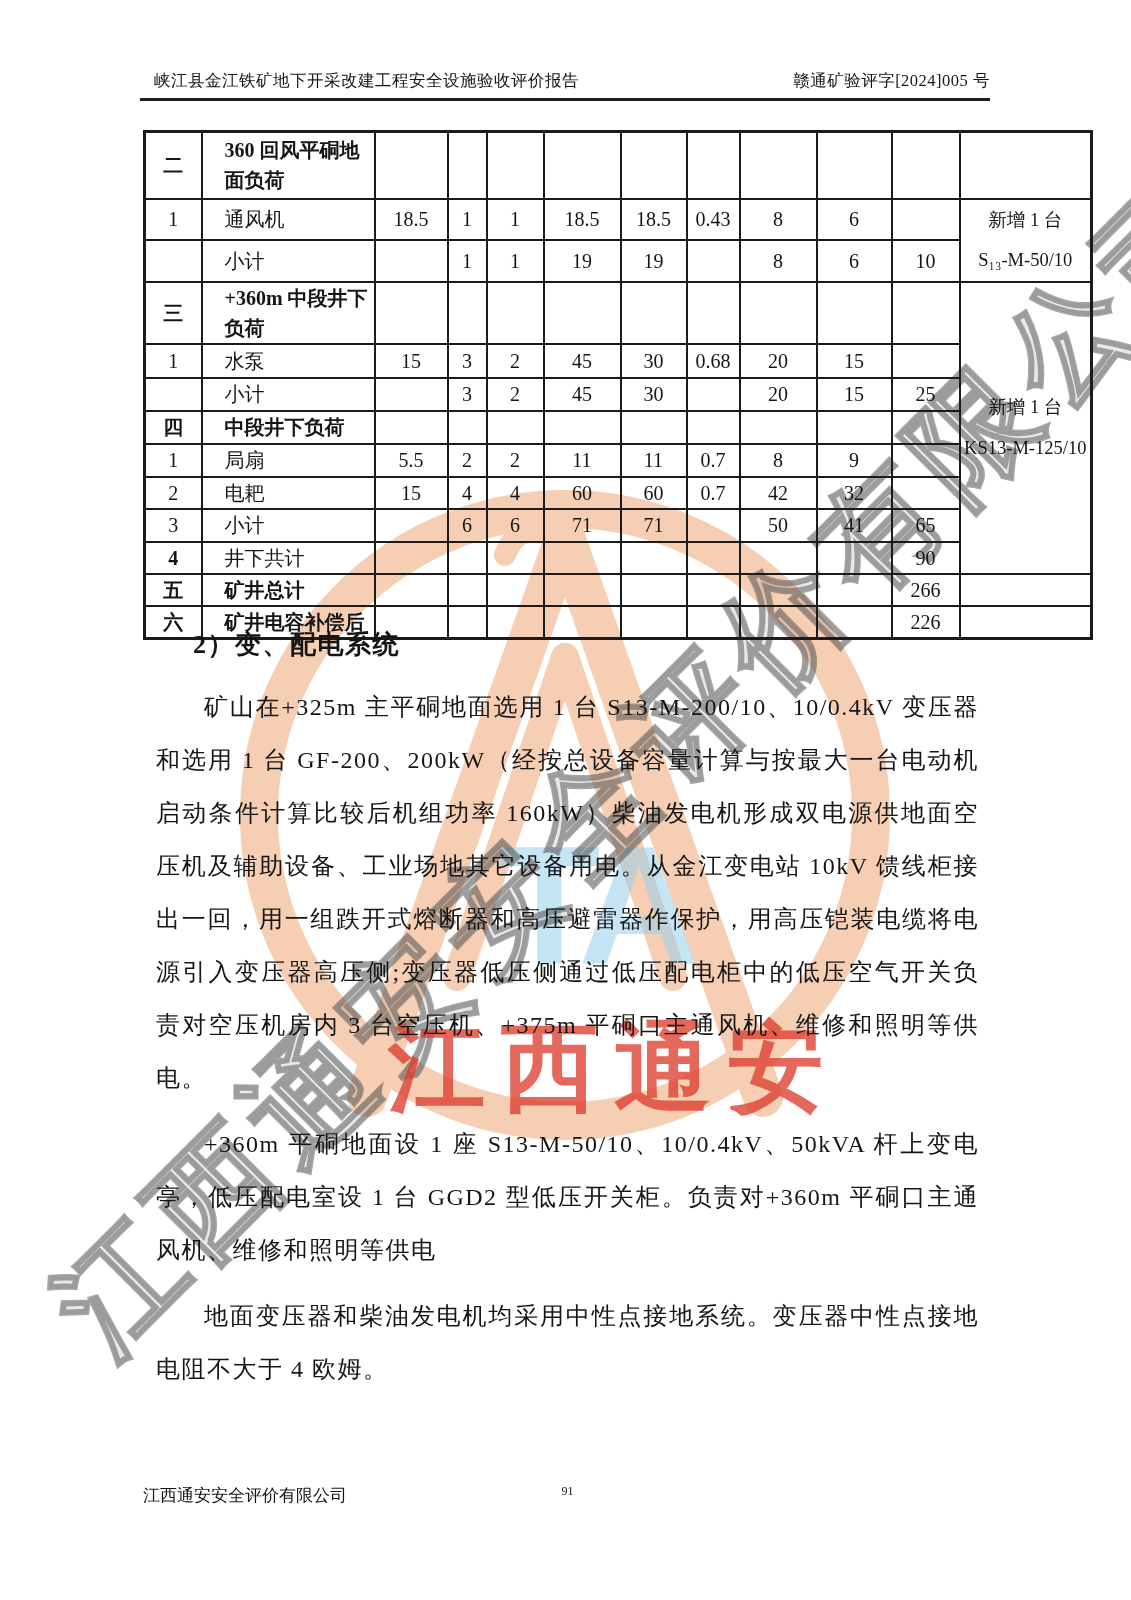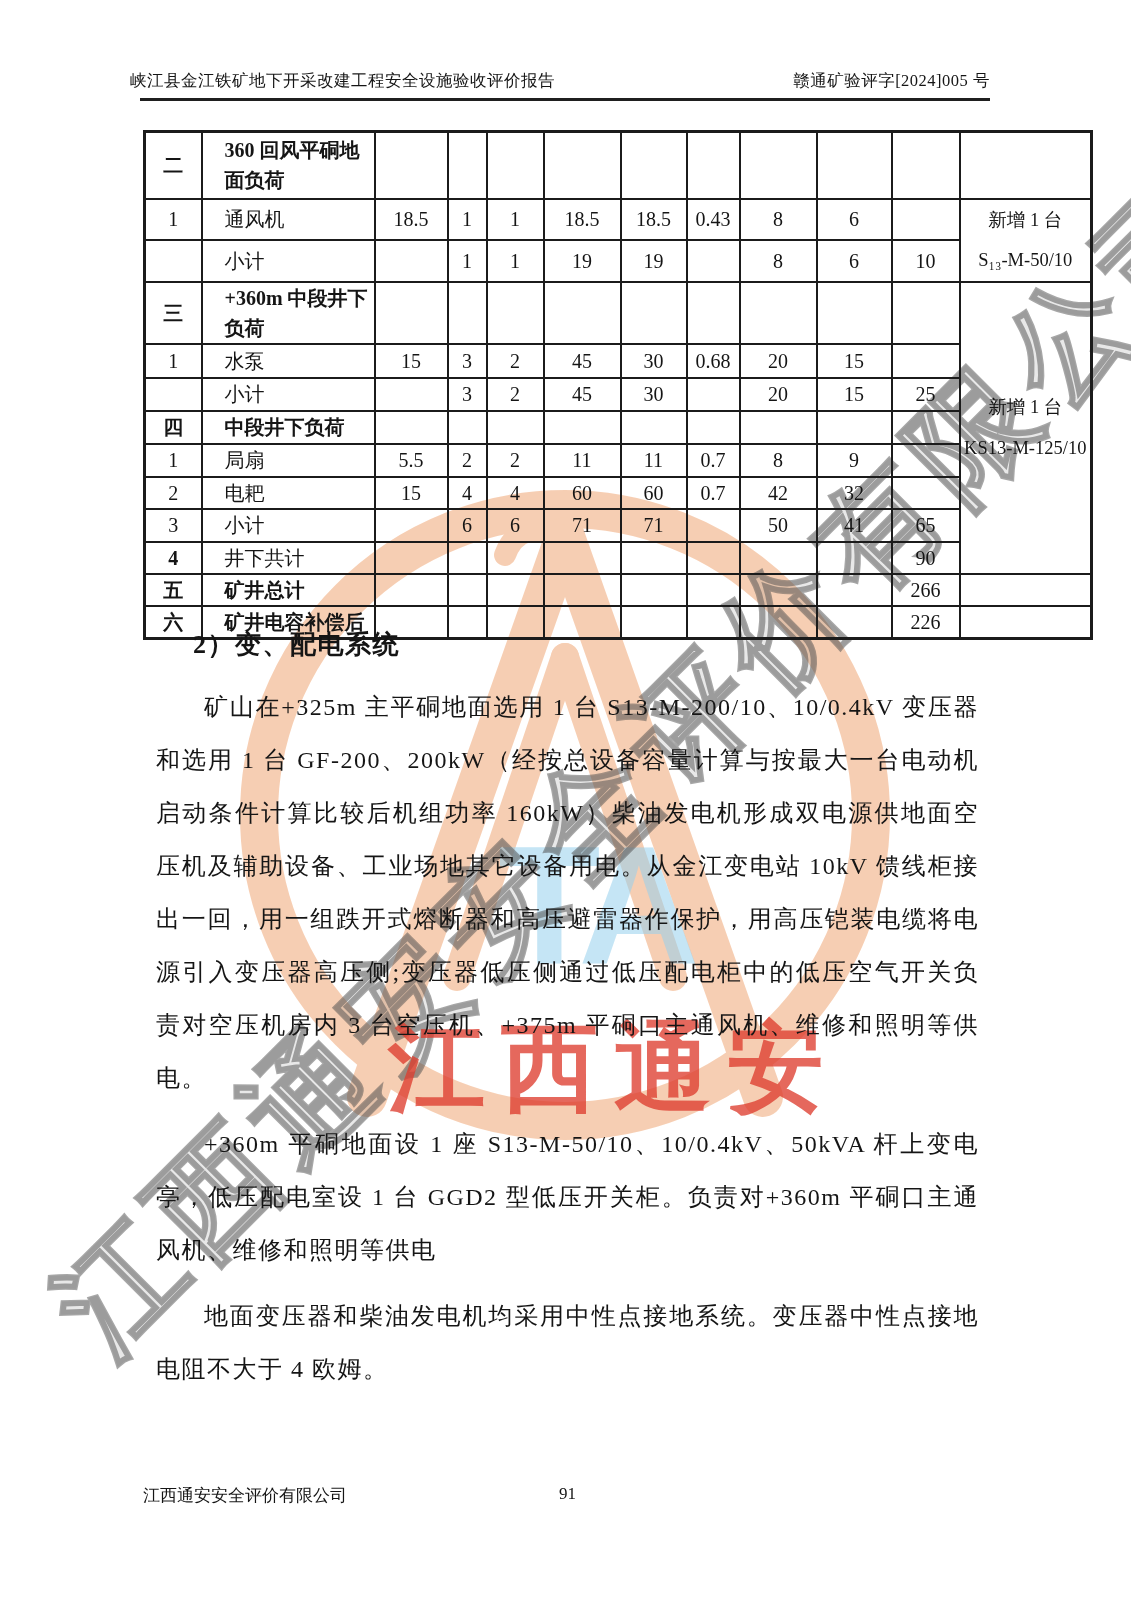--- a/index.html
+++ b/index.html
@@ -2,21 +2,21 @@
 <html><head>
 <meta charset="utf-8">
 <style>
   html,body{margin:0;padding:0;background:#e8e8e8;}
   .page{
     position:relative;width:1131px;height:1600px;background:#ffffff;
     margin:0 auto;overflow:hidden;
     font-family:"Liberation Serif","DejaVu Serif",serif;color:#151515;
   }
   
-  .hdr-left{position:absolute;left:130px;top:70px;font-size:16.5px;letter-spacing:.5px;}
+  .hdr-left{position:absolute;left:154px;top:70px;font-size:16.5px;letter-spacing:.5px;}
   .hdr-right{position:absolute;right:141px;top:70px;font-size:16.5px;letter-spacing:.5px;}
   .hdr-rule{position:absolute;left:140px;top:98px;width:850px;height:3px;background:#1f1f1f;}
   
   .wm{position:absolute;pointer-events:none;}
   .wm-logo{left:225px;top:465px;z-index:1;opacity:.8;}
   .wm-ta{left:498px;top:822px;z-index:2;font-size:168px;line-height:1;font-weight:bold;
          font-family:"Liberation Sans","DejaVu Sans",sans-serif;color:rgba(150,208,236,.55);letter-spacing:-10px;}
   .wm-diag{left:-130px;top:762px;width:1420px;z-index:3;text-align:center;
            transform:rotate(-45deg);font-size:122px;line-height:1.1;font-weight:bold;
            letter-spacing:12px;color:rgba(110,110,110,.16);
@@ -36,21 +36,21 @@
   .load-table td.rem{font-size:18.5px;line-height:2.2;}
   
   .content{position:absolute;left:143px;top:610px;width:849px;z-index:10;
            font-size:24px;line-height:53px;text-align:justify;letter-spacing:1.5px;}
   .h-bold{font-weight:bold;font-size:26px;line-height:46px;margin:12px 0 0 50px;text-align:left;}
   .h-sub{font-size:24px;line-height:46px;margin:14px 0 2px 50px;text-align:left;}
   .para{margin:13px;text-indent:2em;}
   .h-sub2{font-size:24px;line-height:53px;margin:4px 0 0 50px;text-align:left;}
   
   .ftr-company{position:absolute;left:143px;top:1484px;font-size:17px;z-index:10;}
-  .ftr-page{position:absolute;left:143px;top:1484px;width:849px;text-align:center;font-size:17px;z-index:10;}
+  .ftr-page{position:absolute;left:143px;top:1484px;width:849px;text-align:center;font-size:12px;z-index:10;}
 </style>
 </head>
 <body>
 
 <div class="page">
 
   <svg class="wm wm-logo" width="680" height="700" viewBox="0 0 680 700">
     <circle cx="340" cy="350" r="306" fill="none" stroke="#f5c3a1" stroke-width="38"></circle>
     <path d="M340 72 L142 632" fill="none" stroke="#f5c3a1" stroke-width="40" stroke-linecap="round"></path>
     <path d="M340 72 L538 632" fill="none" stroke="#f5c3a1" stroke-width="40" stroke-linecap="round"></path>

